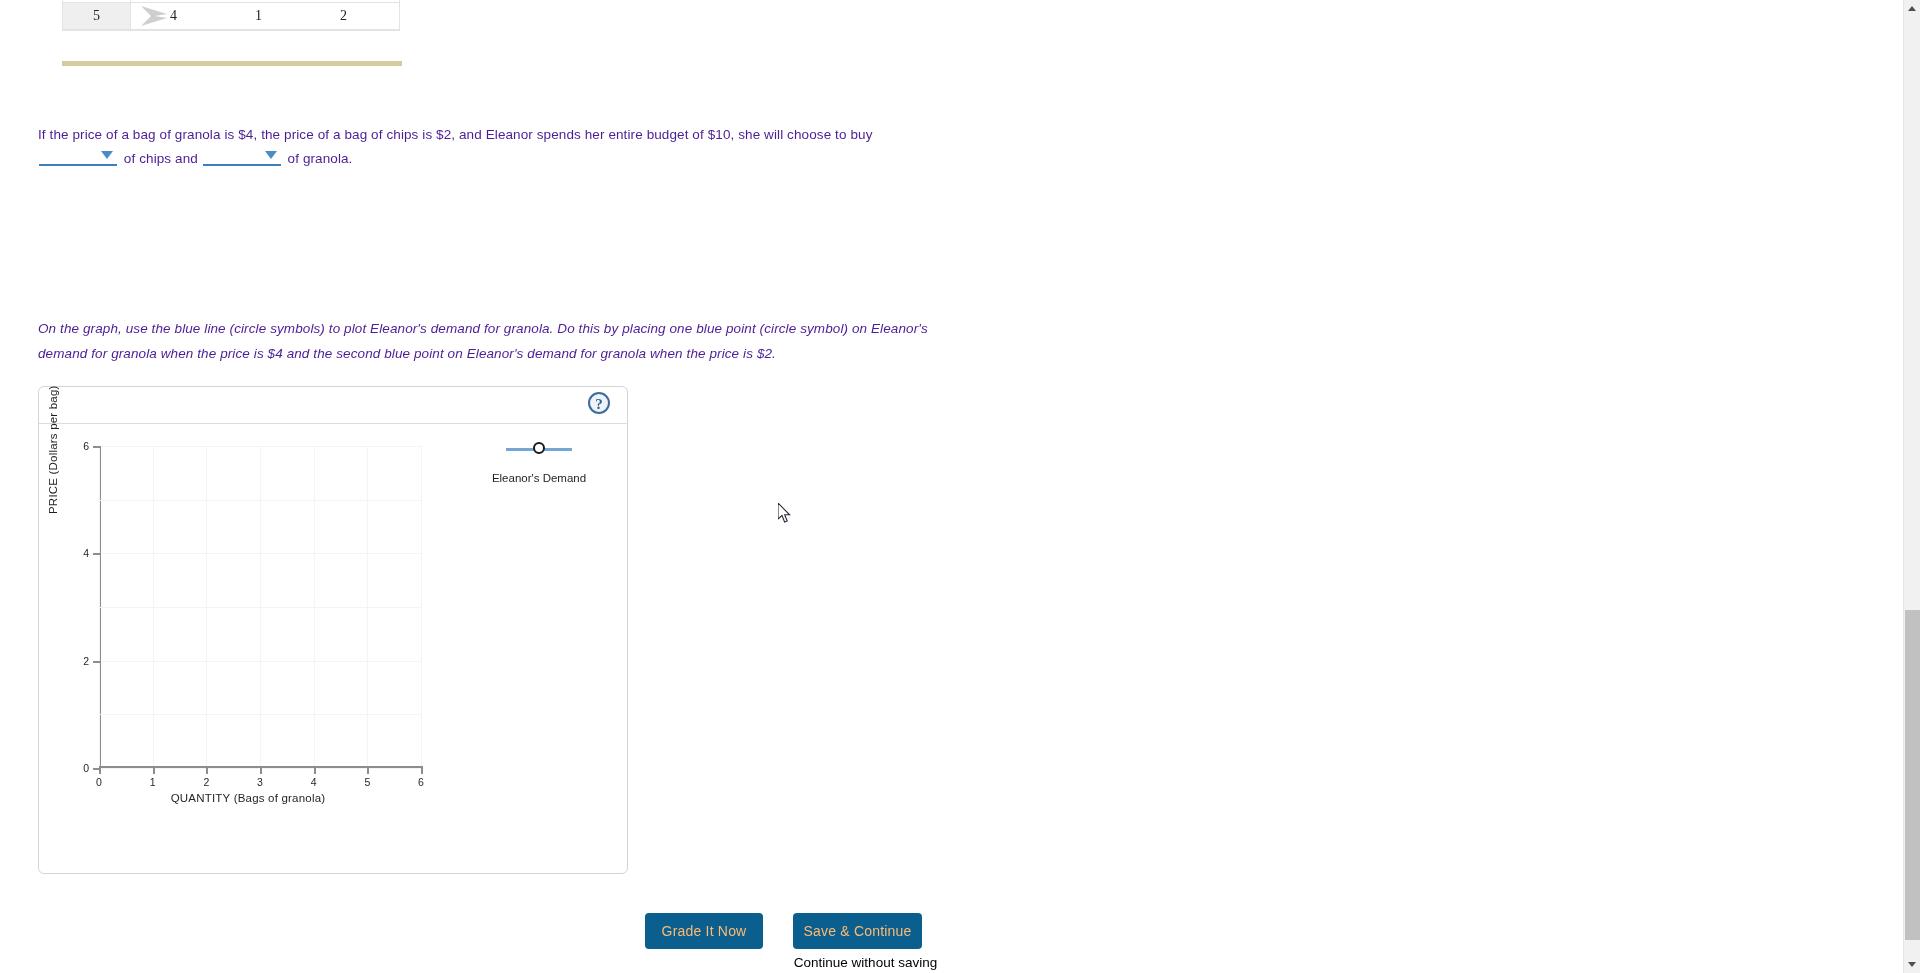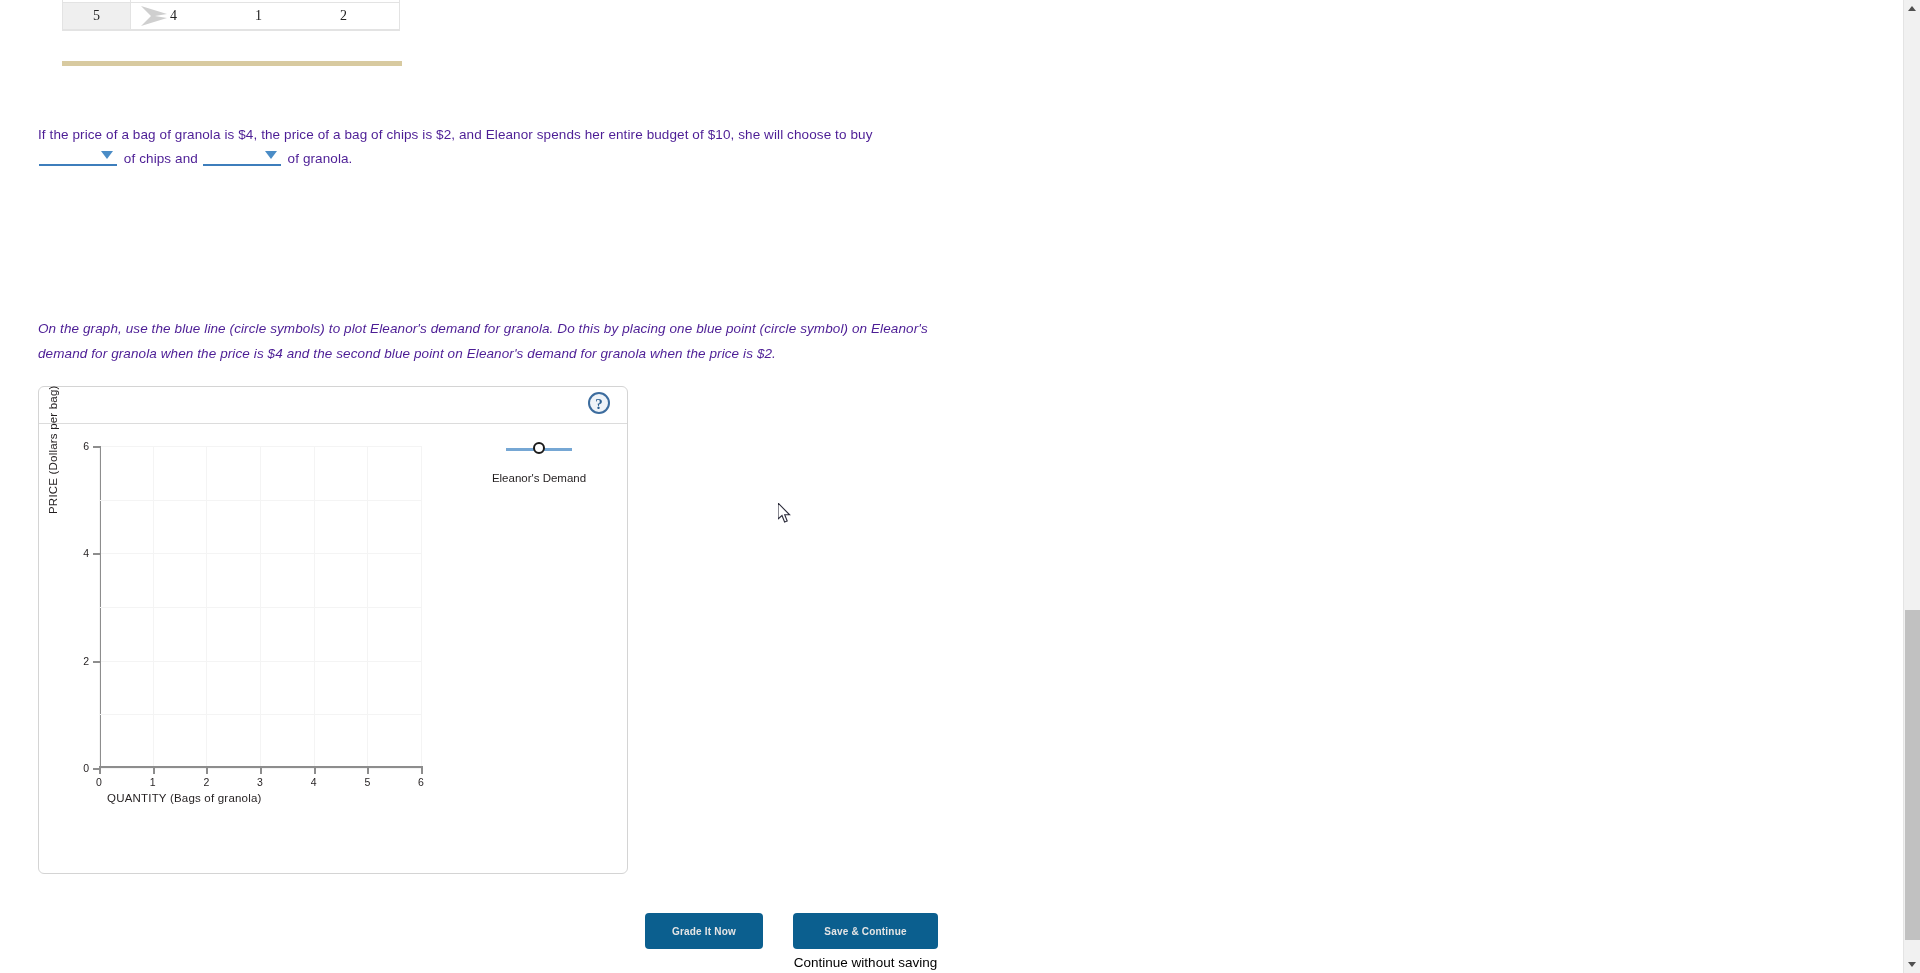--- a/index.html
+++ b/index.html
@@ -214,24 +214,24 @@
     width: 200px;
     transform: rotate(-90deg);
     transform-origin: left top;
     font-size: 11.5px;
     color: #231f20;
     letter-spacing: 0.2px;
     white-space: nowrap;
   }
   .axis-x-title {
     position: absolute;
-    left: 68px;
+    left: 44px;
     top: 368px;
     width: 330px;
-    text-align: left;
+    text-align: center;
     font-size: 11.5px;
     color: #231f20;
     letter-spacing: 0.2px;
   }
 
   .plot-area {
     position: absolute;
     left: 60px;
     top: 22px;
     width: 322px;
@@ -322,39 +322,39 @@
   }
   .legend-label {
     font-size: 11.5px;
     color: #231f20;
   }
 
   
   .btn {
     position: absolute;
     background: #0b5f8f;
-    color: #e5e5e5;
-    font-weight: bold;
-    font-size: 10px;
+    color: #fdba74;
+    font-weight: normal;
+    font-size: 14px;
     border: none;
     border-radius: 4px;
     cursor: pointer;
     font-family: "Liberation Sans", sans-serif;
     letter-spacing: 0.2px;
   }
   #grade-btn {
     left: 645px;
     top: 913px;
     width: 118px;
     height: 36px;
   }
   #save-btn {
     left: 793px;
     top: 913px;
-    width: 145px;
+    width: 129px;
     height: 36px;
   }
   .link-continue {
     position: absolute;
     left: 793px;
     top: 955px;
     width: 145px;
     text-align: center;
     font-size: 13.5px;
     color: #000000;

